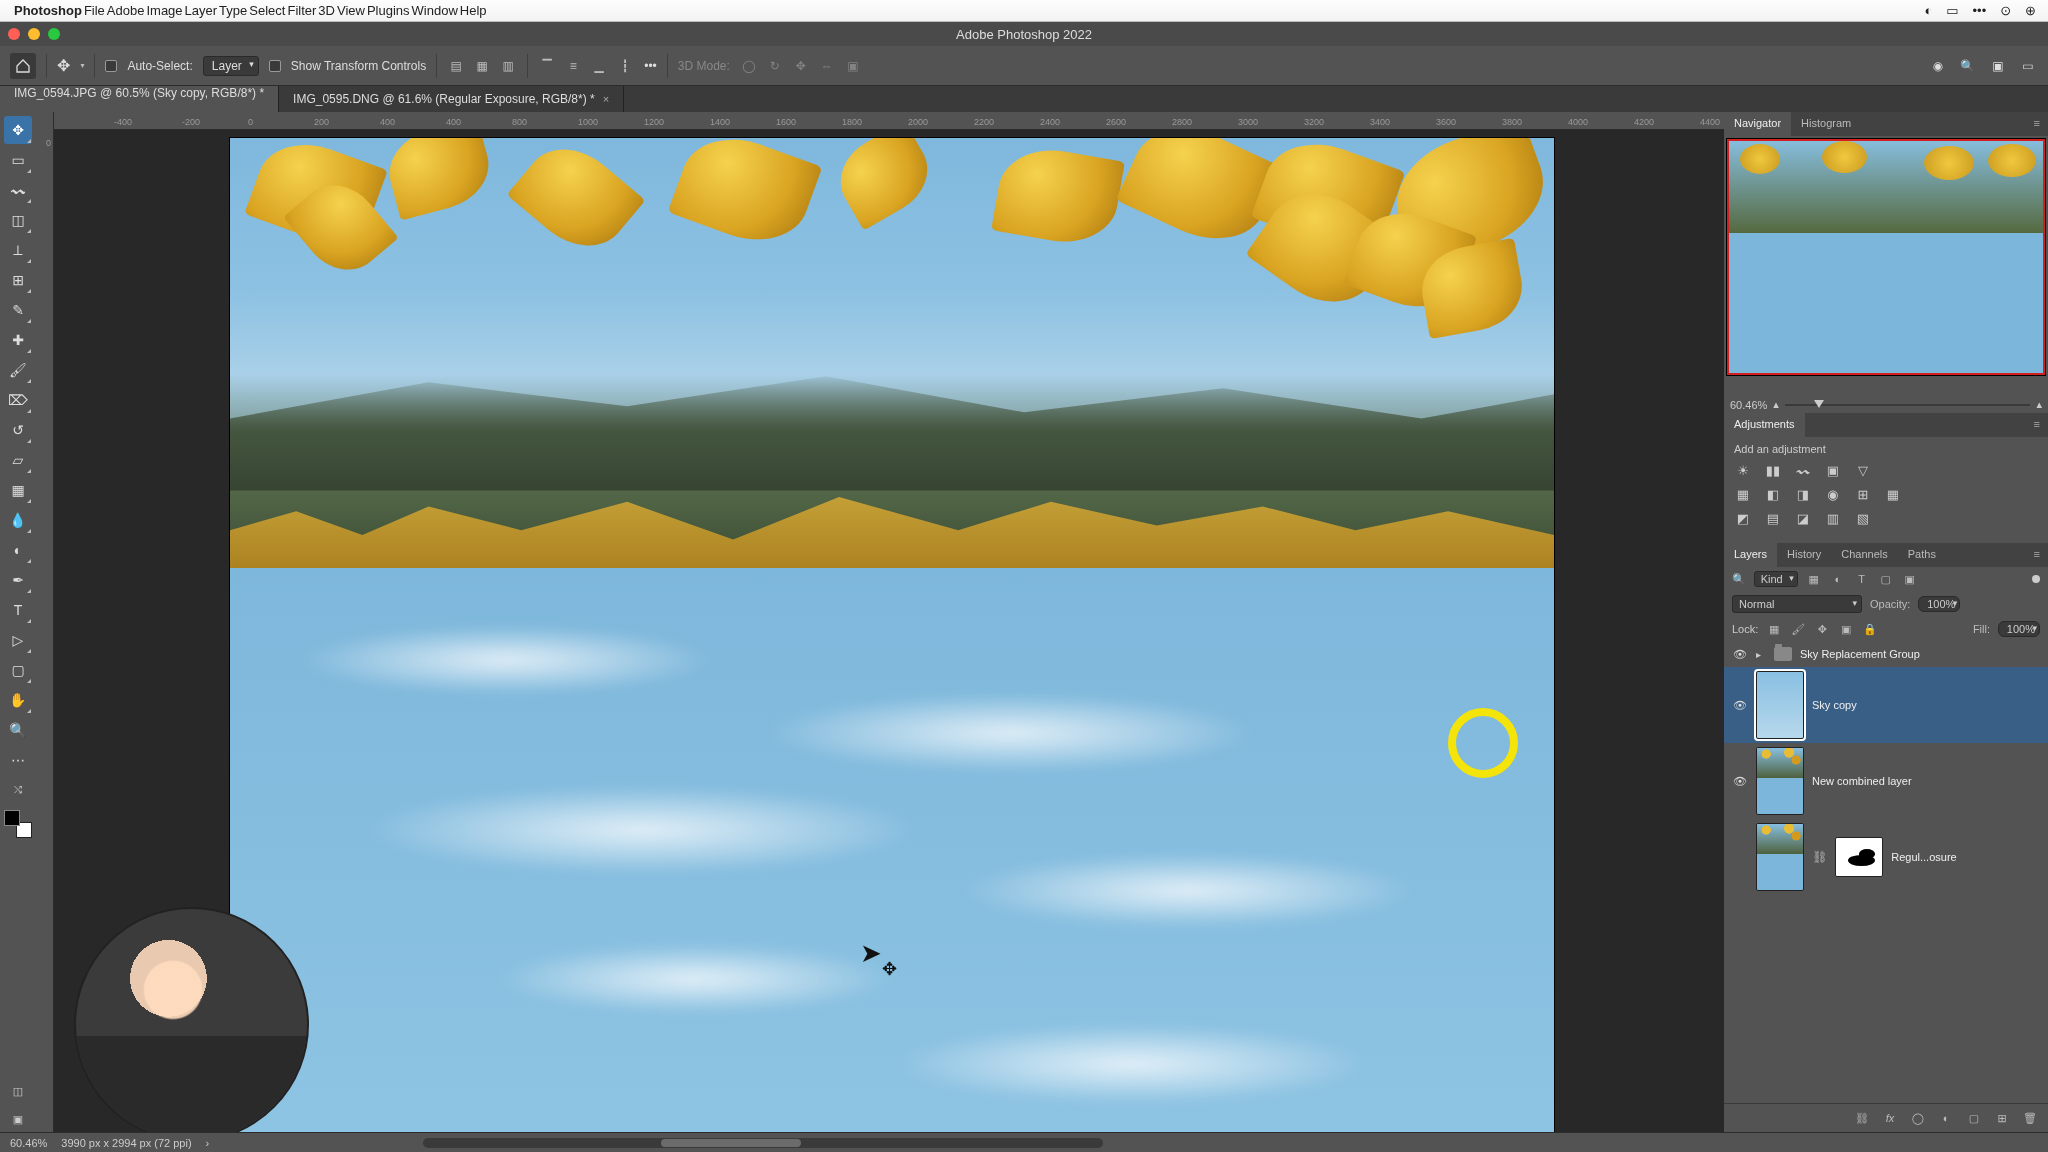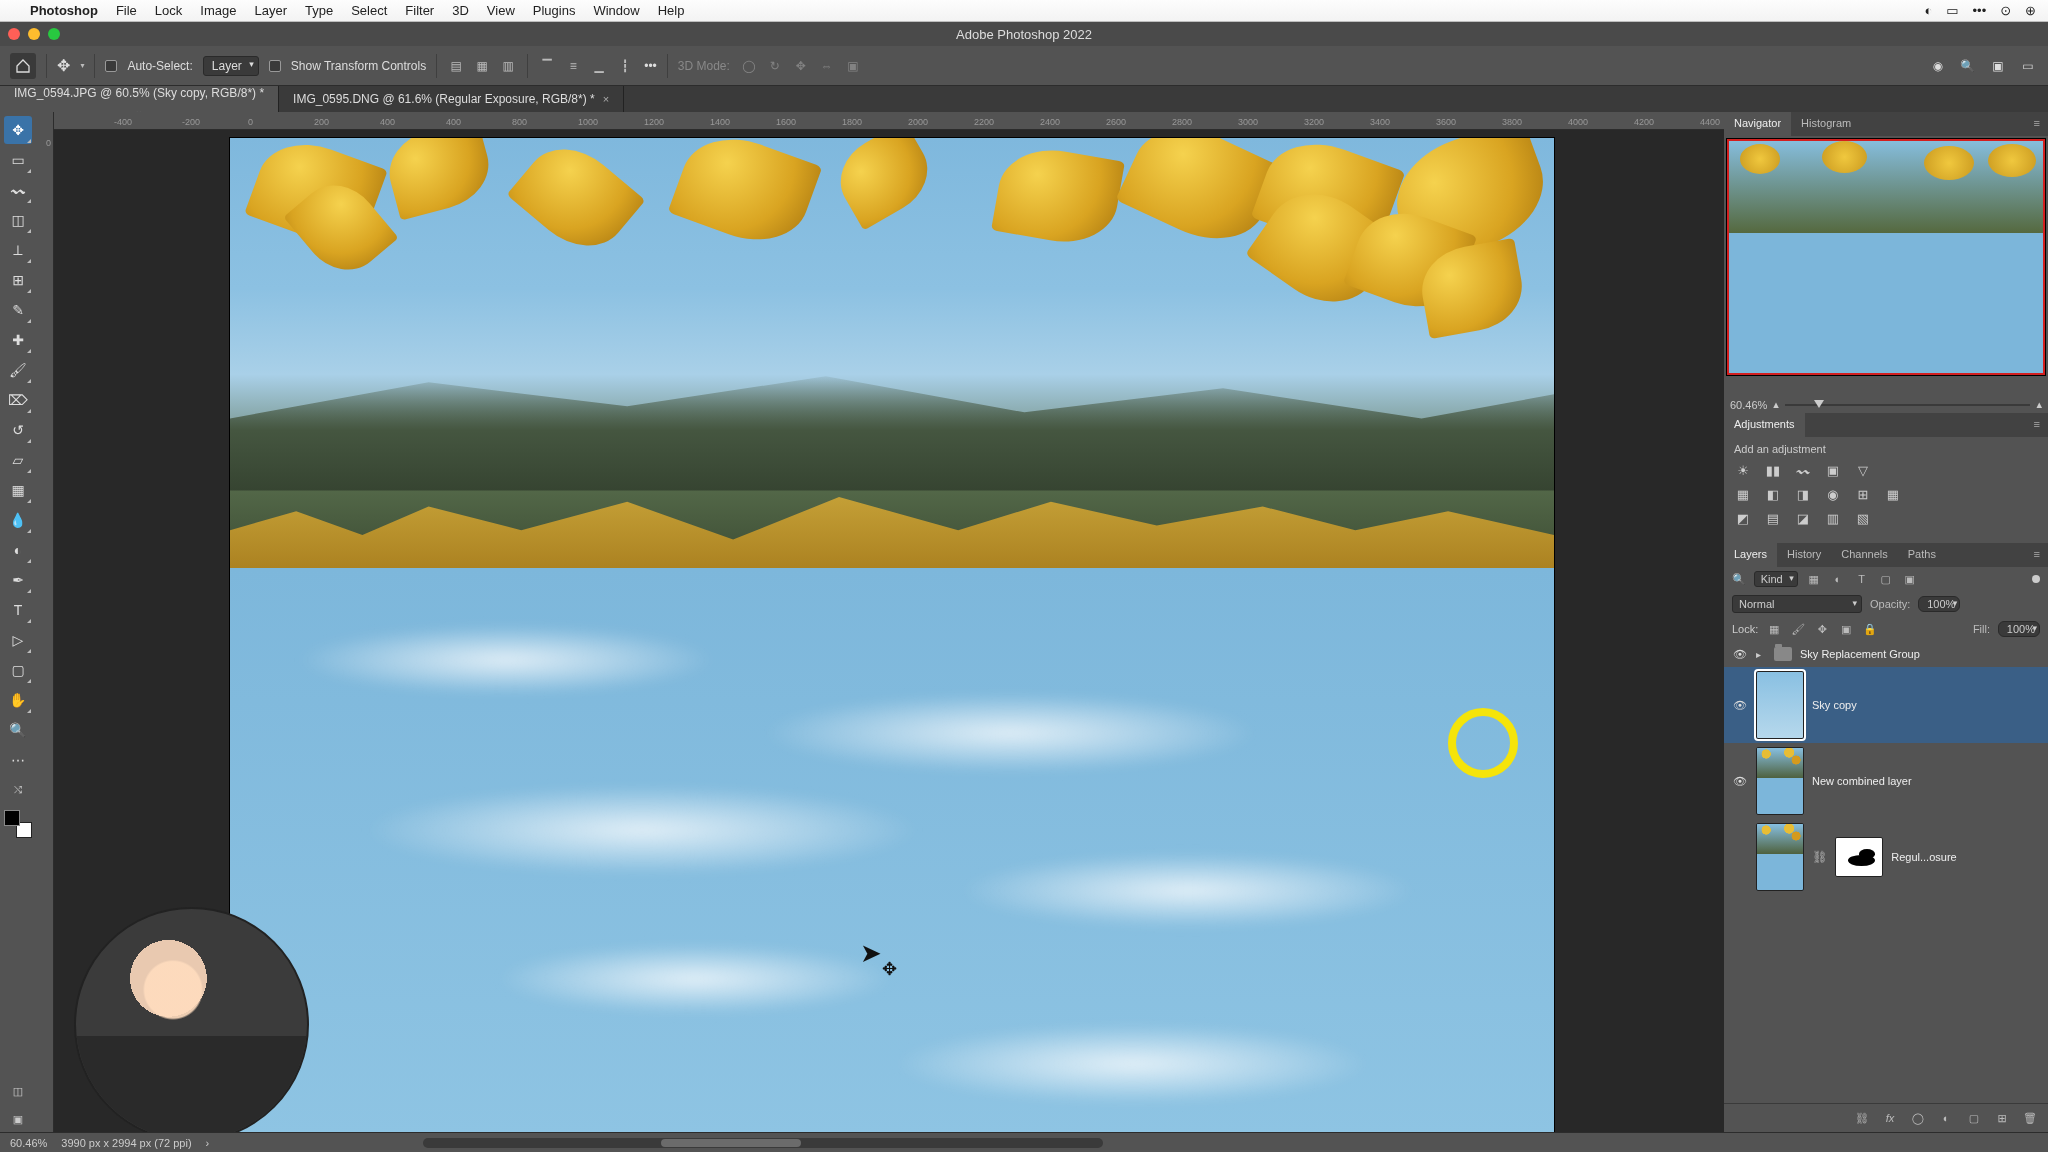--- a/index.html
+++ b/index.html
@@ -1,19 +1,19 @@
 <!DOCTYPE html>
 <html><head>
 <meta charset="utf-8">
 <style>
 * { margin: 0; padding: 0; box-sizing: border-box; font-family: -apple-system, "Helvetica Neue", Arial, sans-serif; }
 body { background: #323232; color: #ccc; font-size: 11px; overflow: hidden; width: 2048px; height: 1152px; transform-origin: top left; }
 
 
-.mac-menubar { height: 22px; background: linear-gradient(#fdfdfd,#f3f3f3); border-bottom: 1px solid #bdbdbd; display: flex; align-items: center; padding: 0 12px; color: #222; gap: 18px; font-size: 13px; }
+.mac-menubar { height: 22px; background: linear-gradient(#fdfdfd,#f3f3f3); border-bottom: 1px solid #bdbdbd; display: flex; align-items: center; padding: 0 12px; color: #222; gap: 2px; font-size: 13px; }
 .mac-menubar .apple { font-size: 15px; }
 .mac-menubar .app-name { font-weight: 600; }
 .mac-menubar .spacer { flex: 1; }
 .mac-menubar .tray { display: flex; gap: 14px; align-items: center; }
 
 
 .win-titlebar { height: 24px; background: #4a4a4a; display: flex; align-items: center; padding: 0 8px; position: relative; }
 .traffic { display: flex; gap: 8px; }
 .traffic span { width: 12px; height: 12px; border-radius: 50%; display: inline-block; }
 .red { background: #ff5f57; } .yellow { background: #febc2e; } .green { background: #28c840; }
@@ -157,21 +157,21 @@
 .upper-photo .leaf:nth-child(13){top:12%;left:5%;width:90px;height:75px;transform:rotate(50deg);}
 
 </style>
 </head>
 <body>
 
 <div class="mac-menubar">
   <span class="apple"></span>
   <span class="app-name">Photoshop</span>
   <span>File</span>
-  <span>Lock</span>
+  <span>Adobe</span>
   <span>Image</span>
   <span>Layer</span>
   <span>Type</span>
   <span>Select</span>
   <span>Filter</span>
   <span>3D</span>
   <span>View</span>
   <span>Plugins</span>
   <span>Window</span>
   <span>Help</span>

